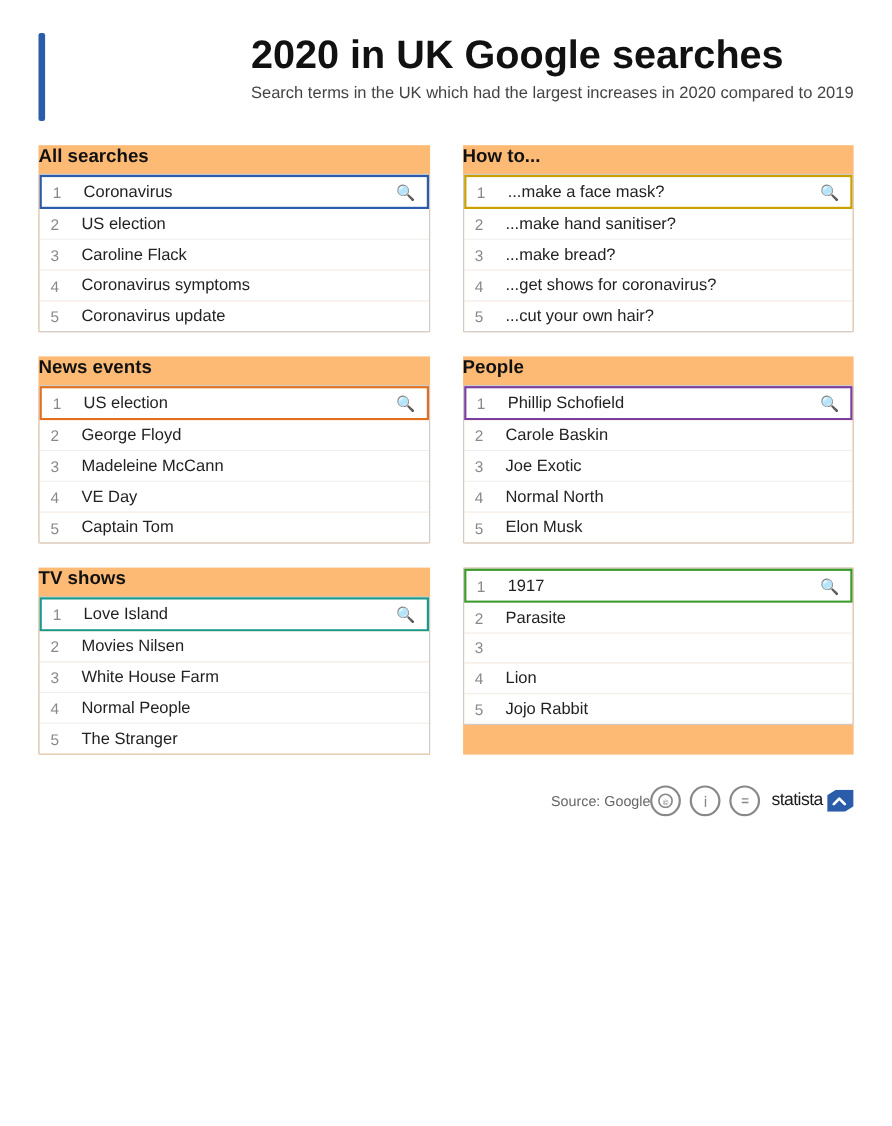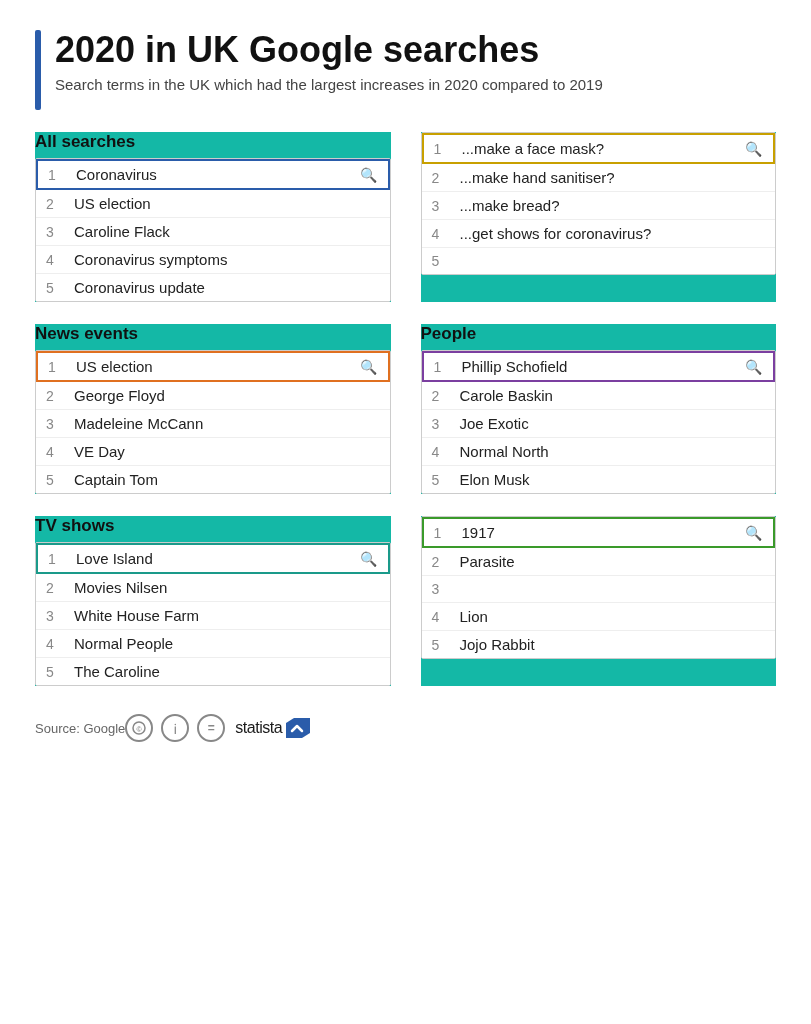--- a/index.html
+++ b/index.html
@@ -7,20 +7,21 @@
       font-family: Arial, sans-serif;
       background: #fff;
       width: 811px;
       min-height: 1024px;
       padding: 30px 35px 20px 35px;
     }
     .header-accent {
       display: flex;
       align-items: flex-start;
       margin-bottom: 8px;
+      justify-content: space-between;
     }
     .blue-bar {
       width: 6px;
       min-height: 80px;
       background: #2a5caa;
       margin-right: 14px;
       border-radius: 2px;
     }
     .title-block h1 {
       font-size: 36px;
@@ -34,21 +35,21 @@
       margin-top: 4px;
       line-height: 1.4;
     }
     .grid {
       display: grid;
       grid-template-columns: 1fr 1fr;
       gap: 22px 30px;
       margin-top: 22px;
     }
     .category {
-      background: #14b8a6;
+      background: #fdba74;
     }
     .category-title {
       font-size: 17px;
       font-weight: 800;
       color: #111;
       margin-bottom: 6px;
     }
     .list-box {
       border: 1px solid #ccc;
       border-radius: 2px;
@@ -88,21 +89,21 @@
     .border-orange .list-item:first-child { border: 2.5px solid #e07020; }
     .border-purple .list-item:first-child { border: 2.5px solid #7b3fa0; }
     .border-teal .list-item:first-child { border: 2.5px solid #1a9a8a; }
     .border-yellow .list-item:first-child { border: 2.5px solid #c8a000; }
     .border-green .list-item:first-child { border: 2.5px solid #3a9a2a; }
 
     .footer {
       margin-top: 28px;
       display: flex;
       align-items: center;
-      justify-content: flex-start;
+      justify-content: flex-end;
     }
     .source {
       font-size: 13px;
       color: #666;
     }
     .footer-icons {
       display: flex;
       gap: 8px;
       align-items: center;
     }
@@ -161,40 +162,42 @@
           <span class="num">4</span>
           <span class="label">Coronavirus symptoms</span>
         </div>
         <div class="list-item">
           <span class="num">5</span>
           <span class="label">Coronavirus update</span>
         </div>
       </div>
     </div>
     <div class="category">
+      <div class="category-title">How to...</div>
       <div class="list-box border-yellow">
         <div class="list-item highlighted">
           <span class="num">1</span>
           <span class="label">...make a face mask?</span>
           <span class="search-icon">🔍</span>
         </div>
         <div class="list-item">
           <span class="num">2</span>
           <span class="label">...make hand sanitiser?</span>
         </div>
         <div class="list-item">
           <span class="num">3</span>
           <span class="label">...make bread?</span>
         </div>
         <div class="list-item">
           <span class="num">4</span>
           <span class="label">...get shows for coronavirus?</span>
         </div>
         <div class="list-item">
           <span class="num">5</span>
+          <span class="label">...cut your own hair?</span>
         </div>
       </div>
     </div>
     <div class="category">
       <div class="category-title">News events</div>
       <div class="list-box border-orange">
         <div class="list-item highlighted">
           <span class="num">1</span>
           <span class="label">US election</span>
           <span class="search-icon">🔍</span>
@@ -258,21 +261,21 @@
         <div class="list-item">
           <span class="num">3</span>
           <span class="label">White House Farm</span>
         </div>
         <div class="list-item">
           <span class="num">4</span>
           <span class="label">Normal People</span>
         </div>
         <div class="list-item">
           <span class="num">5</span>
-          <span class="label">The Caroline</span>
+          <span class="label">The Stranger</span>
         </div>
       </div>
     </div>
     <div class="category">
       <div class="list-box border-green">
         <div class="list-item highlighted">
           <span class="num">1</span>
           <span class="label">1917</span>
           <span class="search-icon">🔍</span>
         </div>

